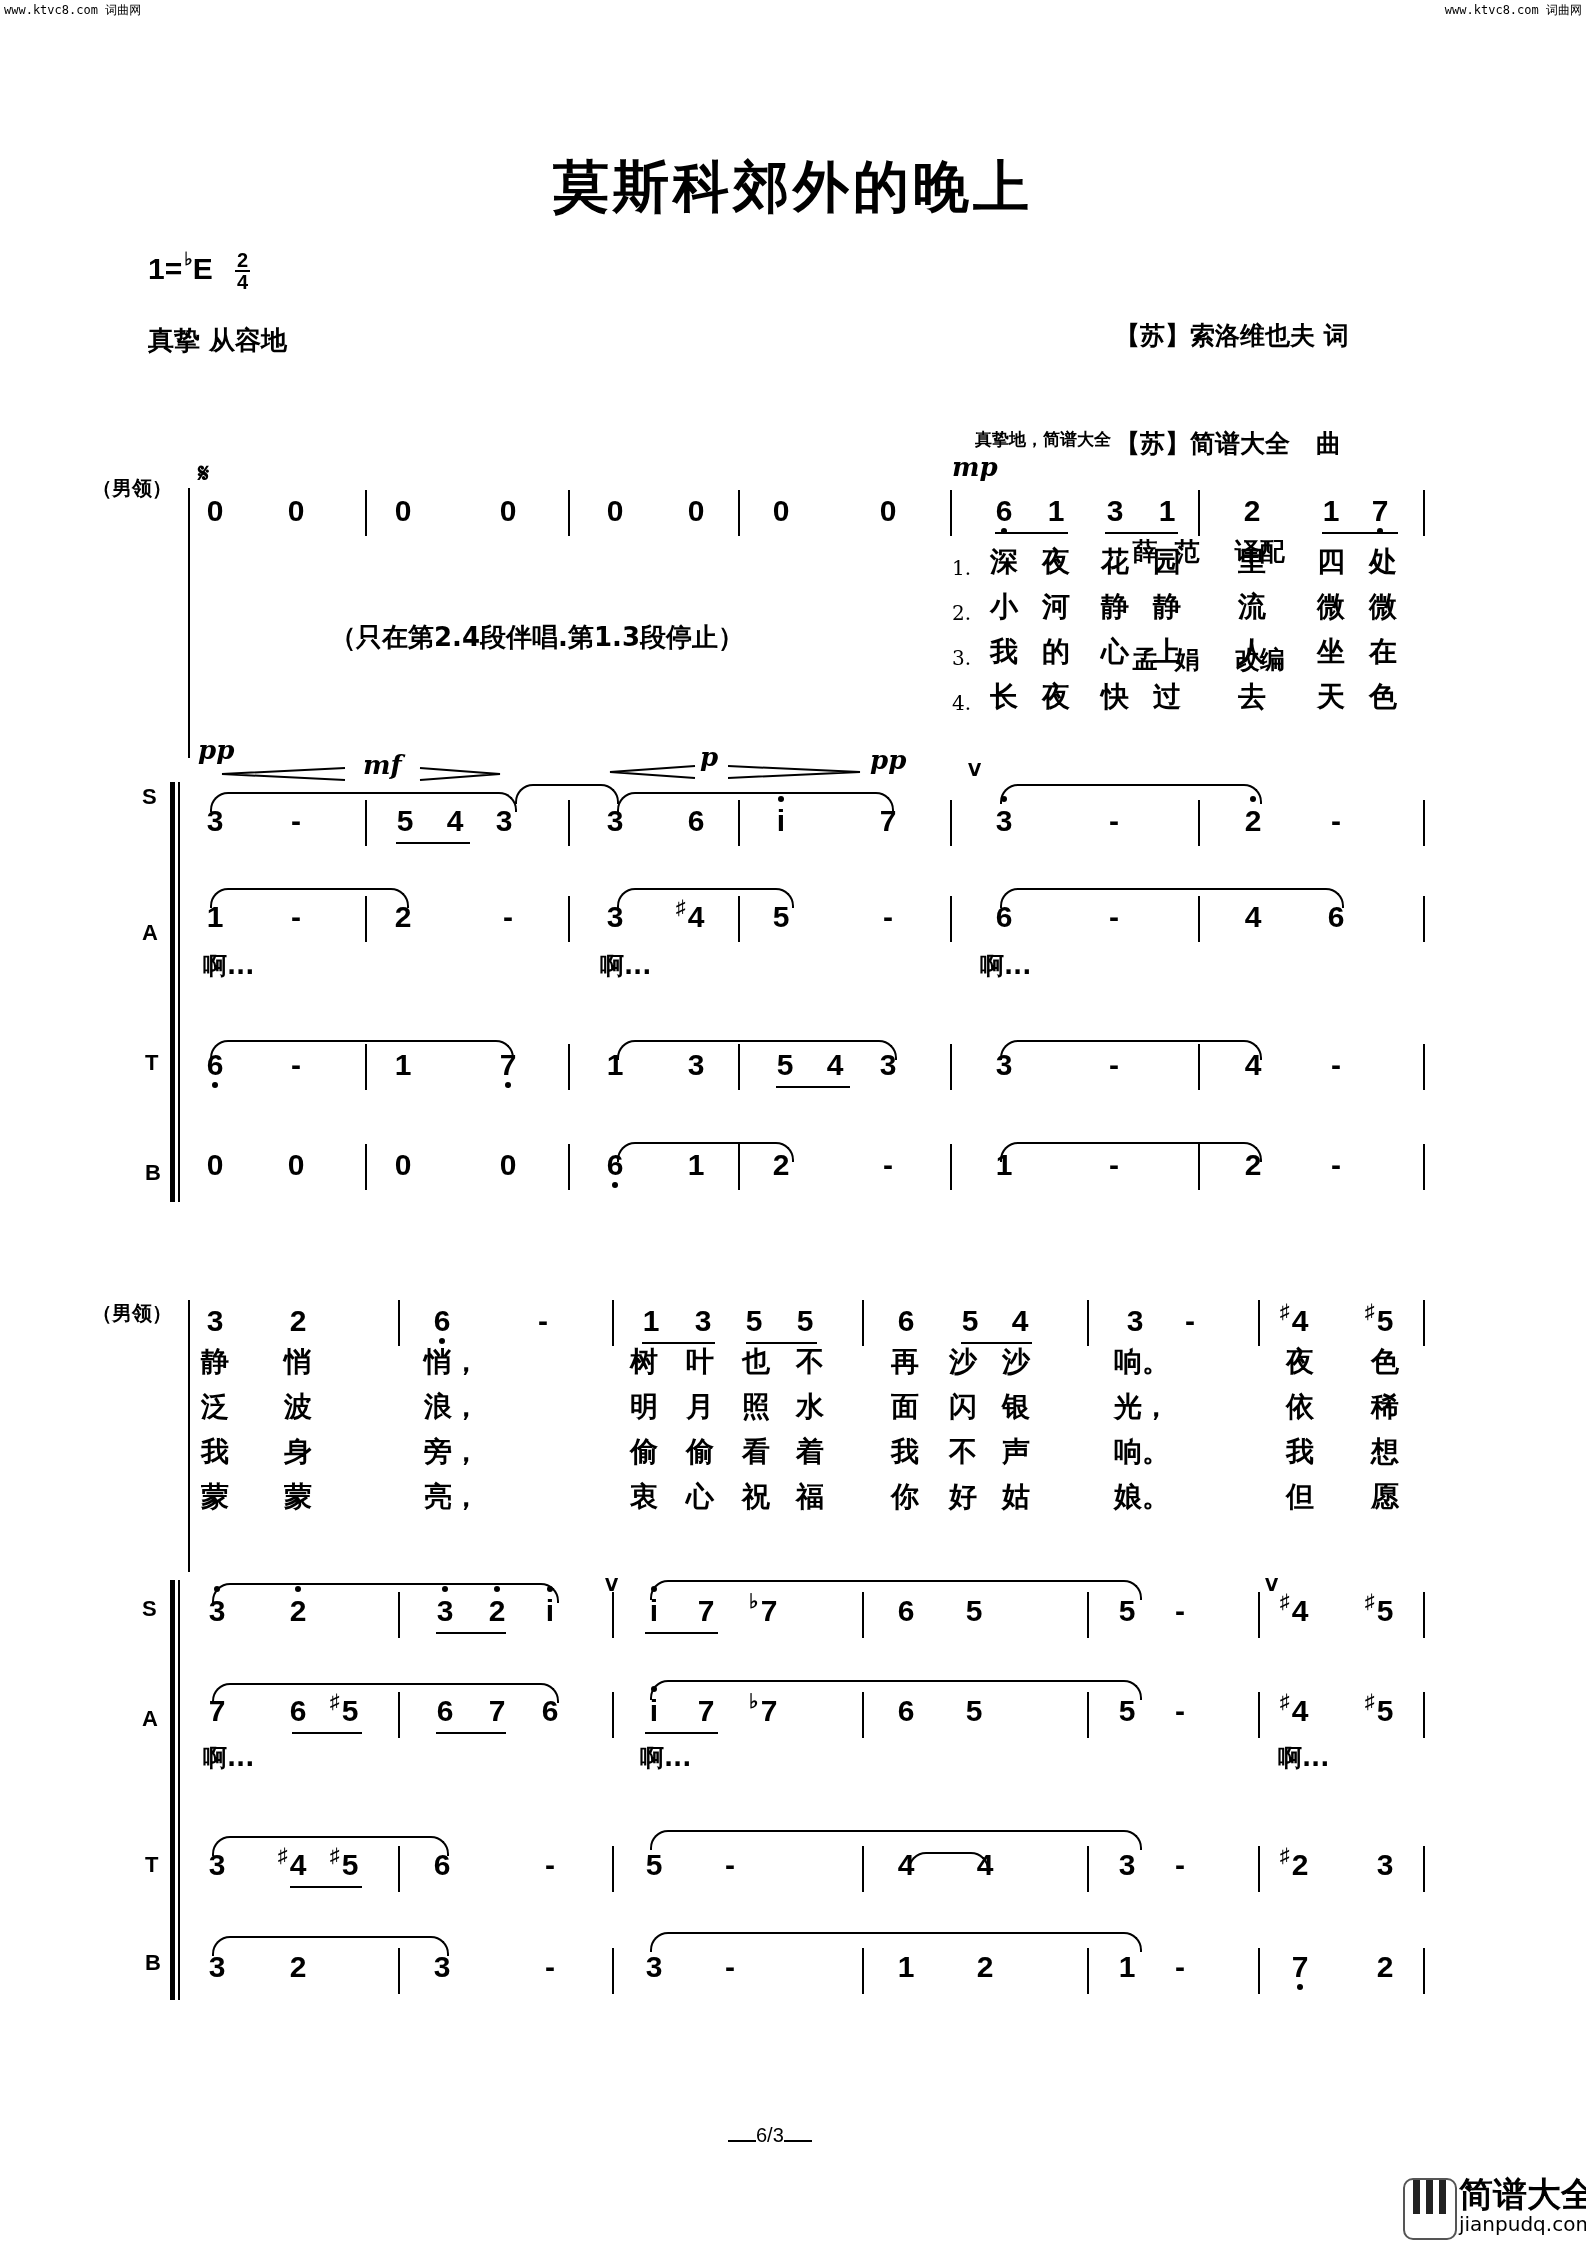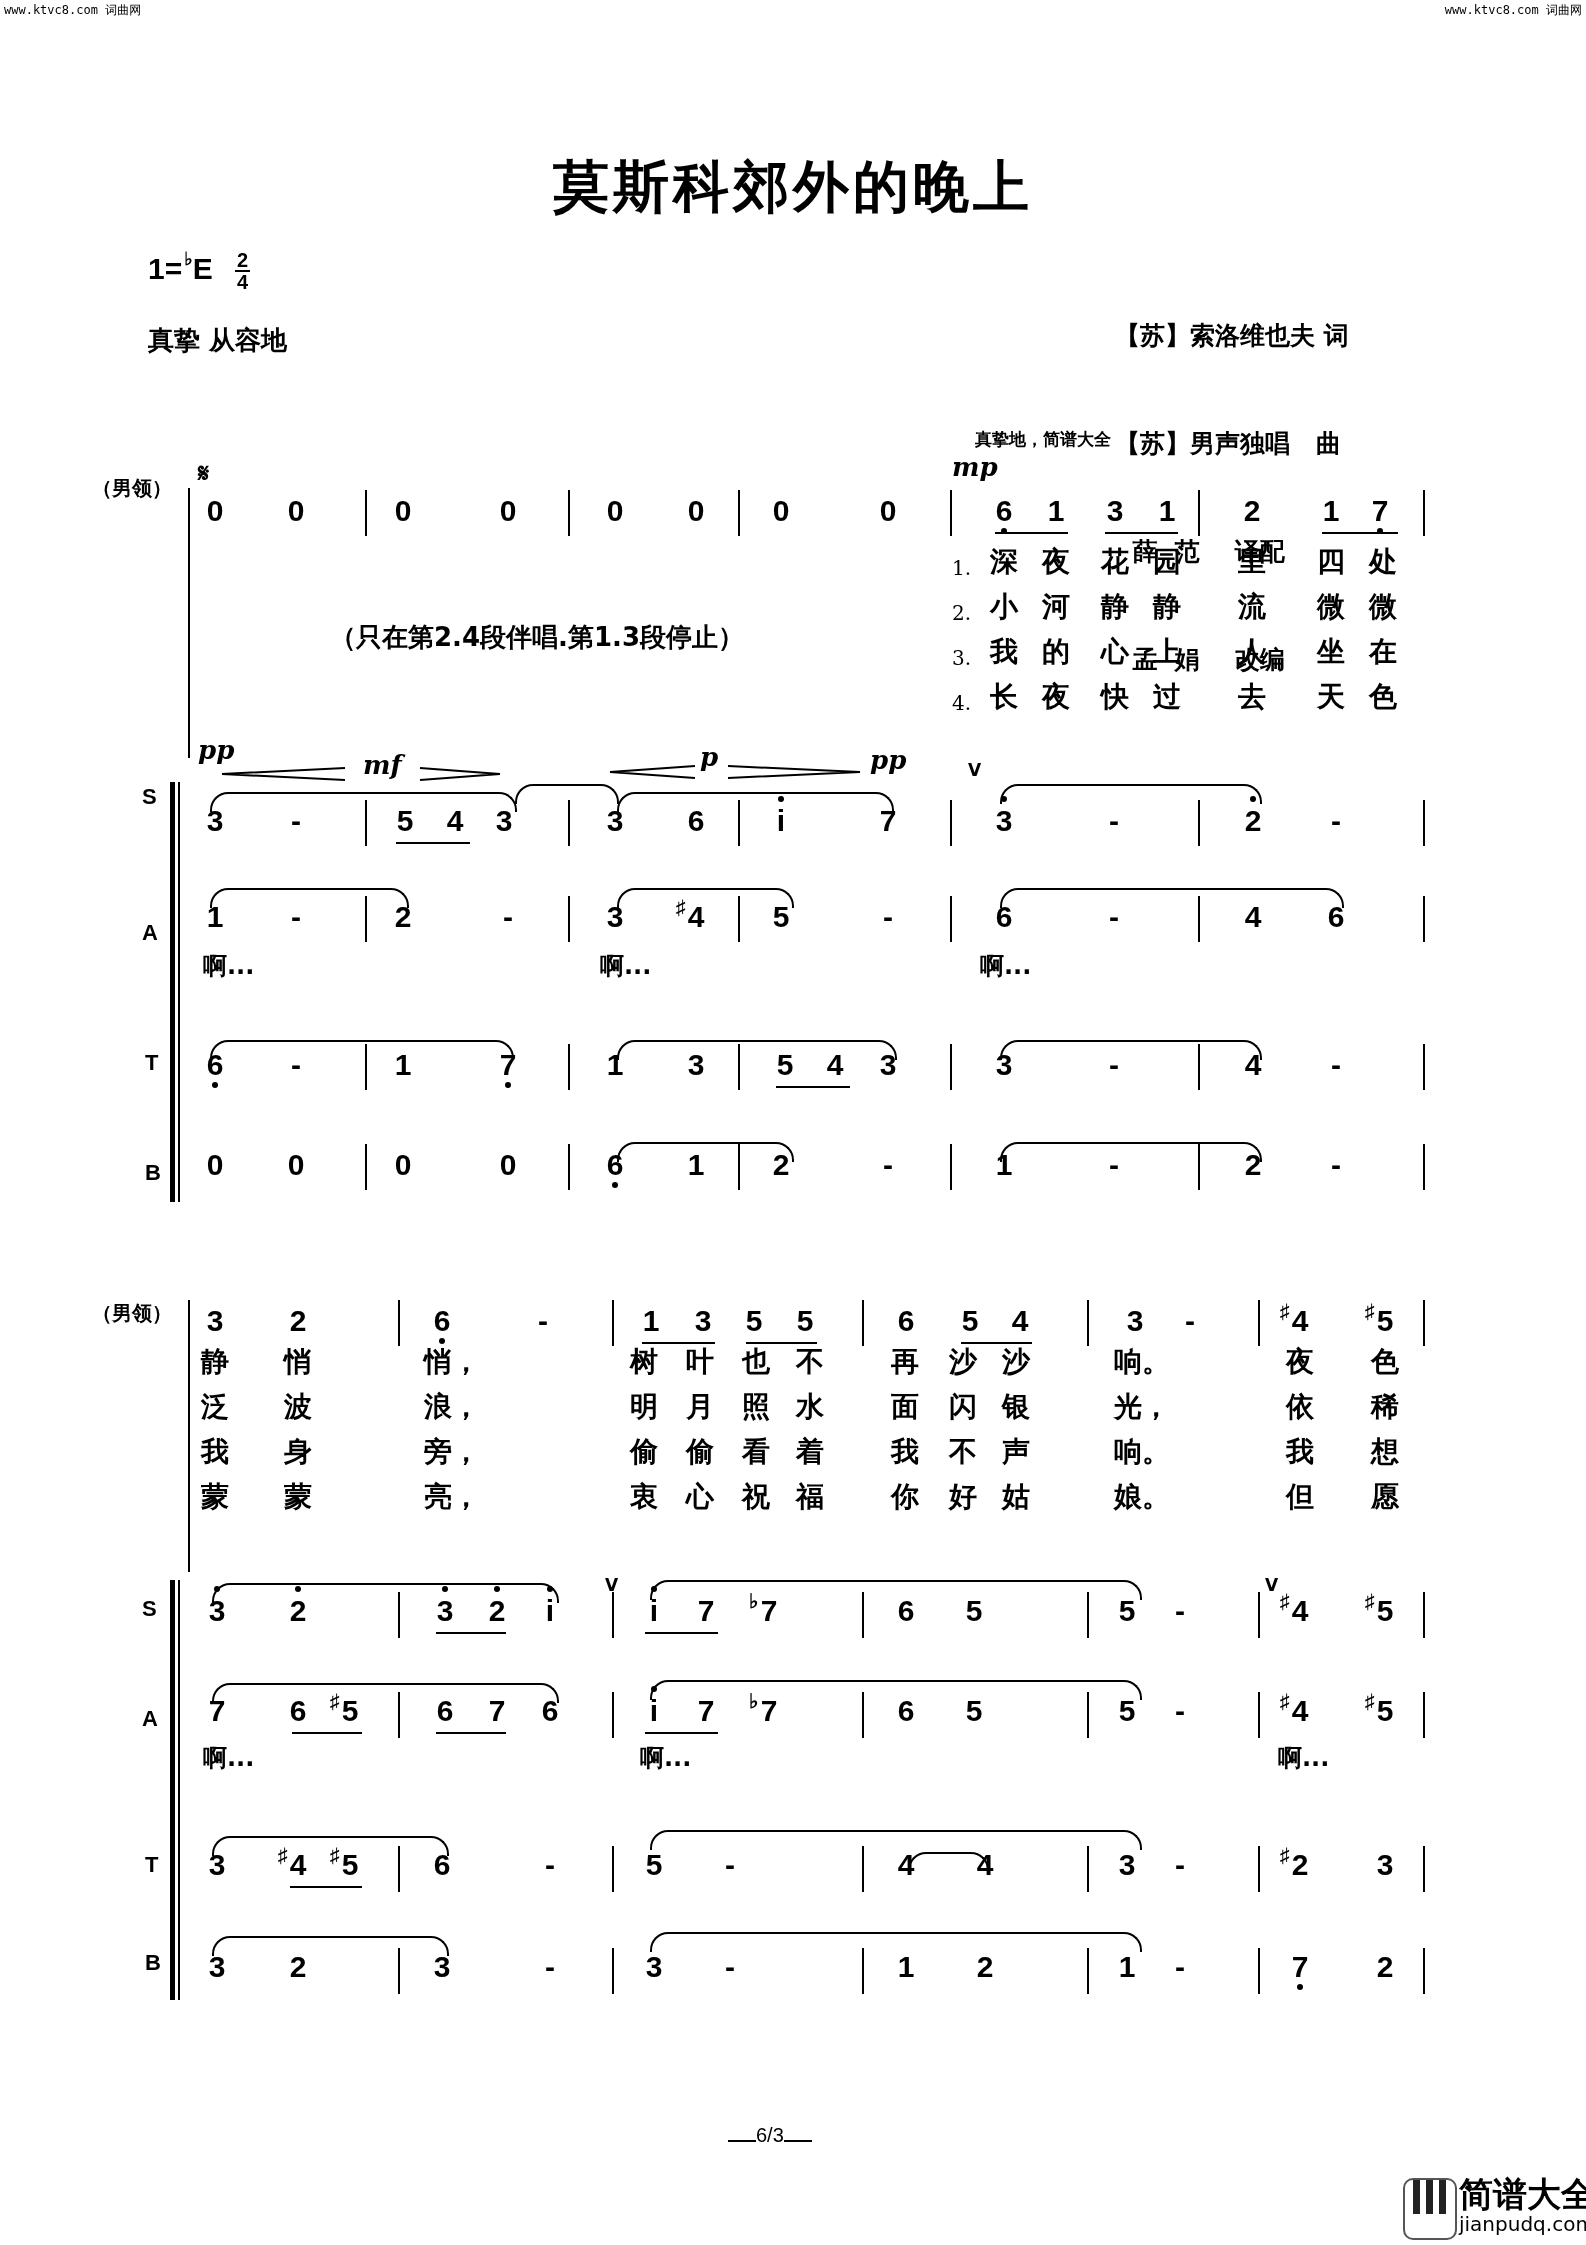--- a/index.html
+++ b/index.html
@@ -46,21 +46,21 @@
 <div class="abs key">
   <span>1=</span><sup>♭</sup><span>E</span>
   <span class="frac">
     <span class="num">2</span>
     <span>4</span>
   </span>
 </div>
 <div class="abs tempo">真挚 从容地</div>
 <div class="abs credits">
   <div>【苏】索洛维也夫 词</div>
-  <div>【苏】男声独唱   曲</div>
+  <div>【苏】简谱大全   曲</div>
   <div>  薛  范    译配</div>
   <div>  孟  娟    改编</div>
 </div>
 
 <div id="score">
     <div class="abs bar" style="left: 188px; top: 488px; height: 270px;"></div>
     <div class="abs label" style="left: 92px; top: 475px;">（男领）</div>
     <div class="abs dyn" style="left: 198px; top: 458px; font-style: normal;">𝄋</div>
     <div class="abs bar" style="left: 365px; top: 490px; height: 46px;"></div>
     <div class="abs bar" style="left: 568px; top: 490px; height: 46px;"></div>

